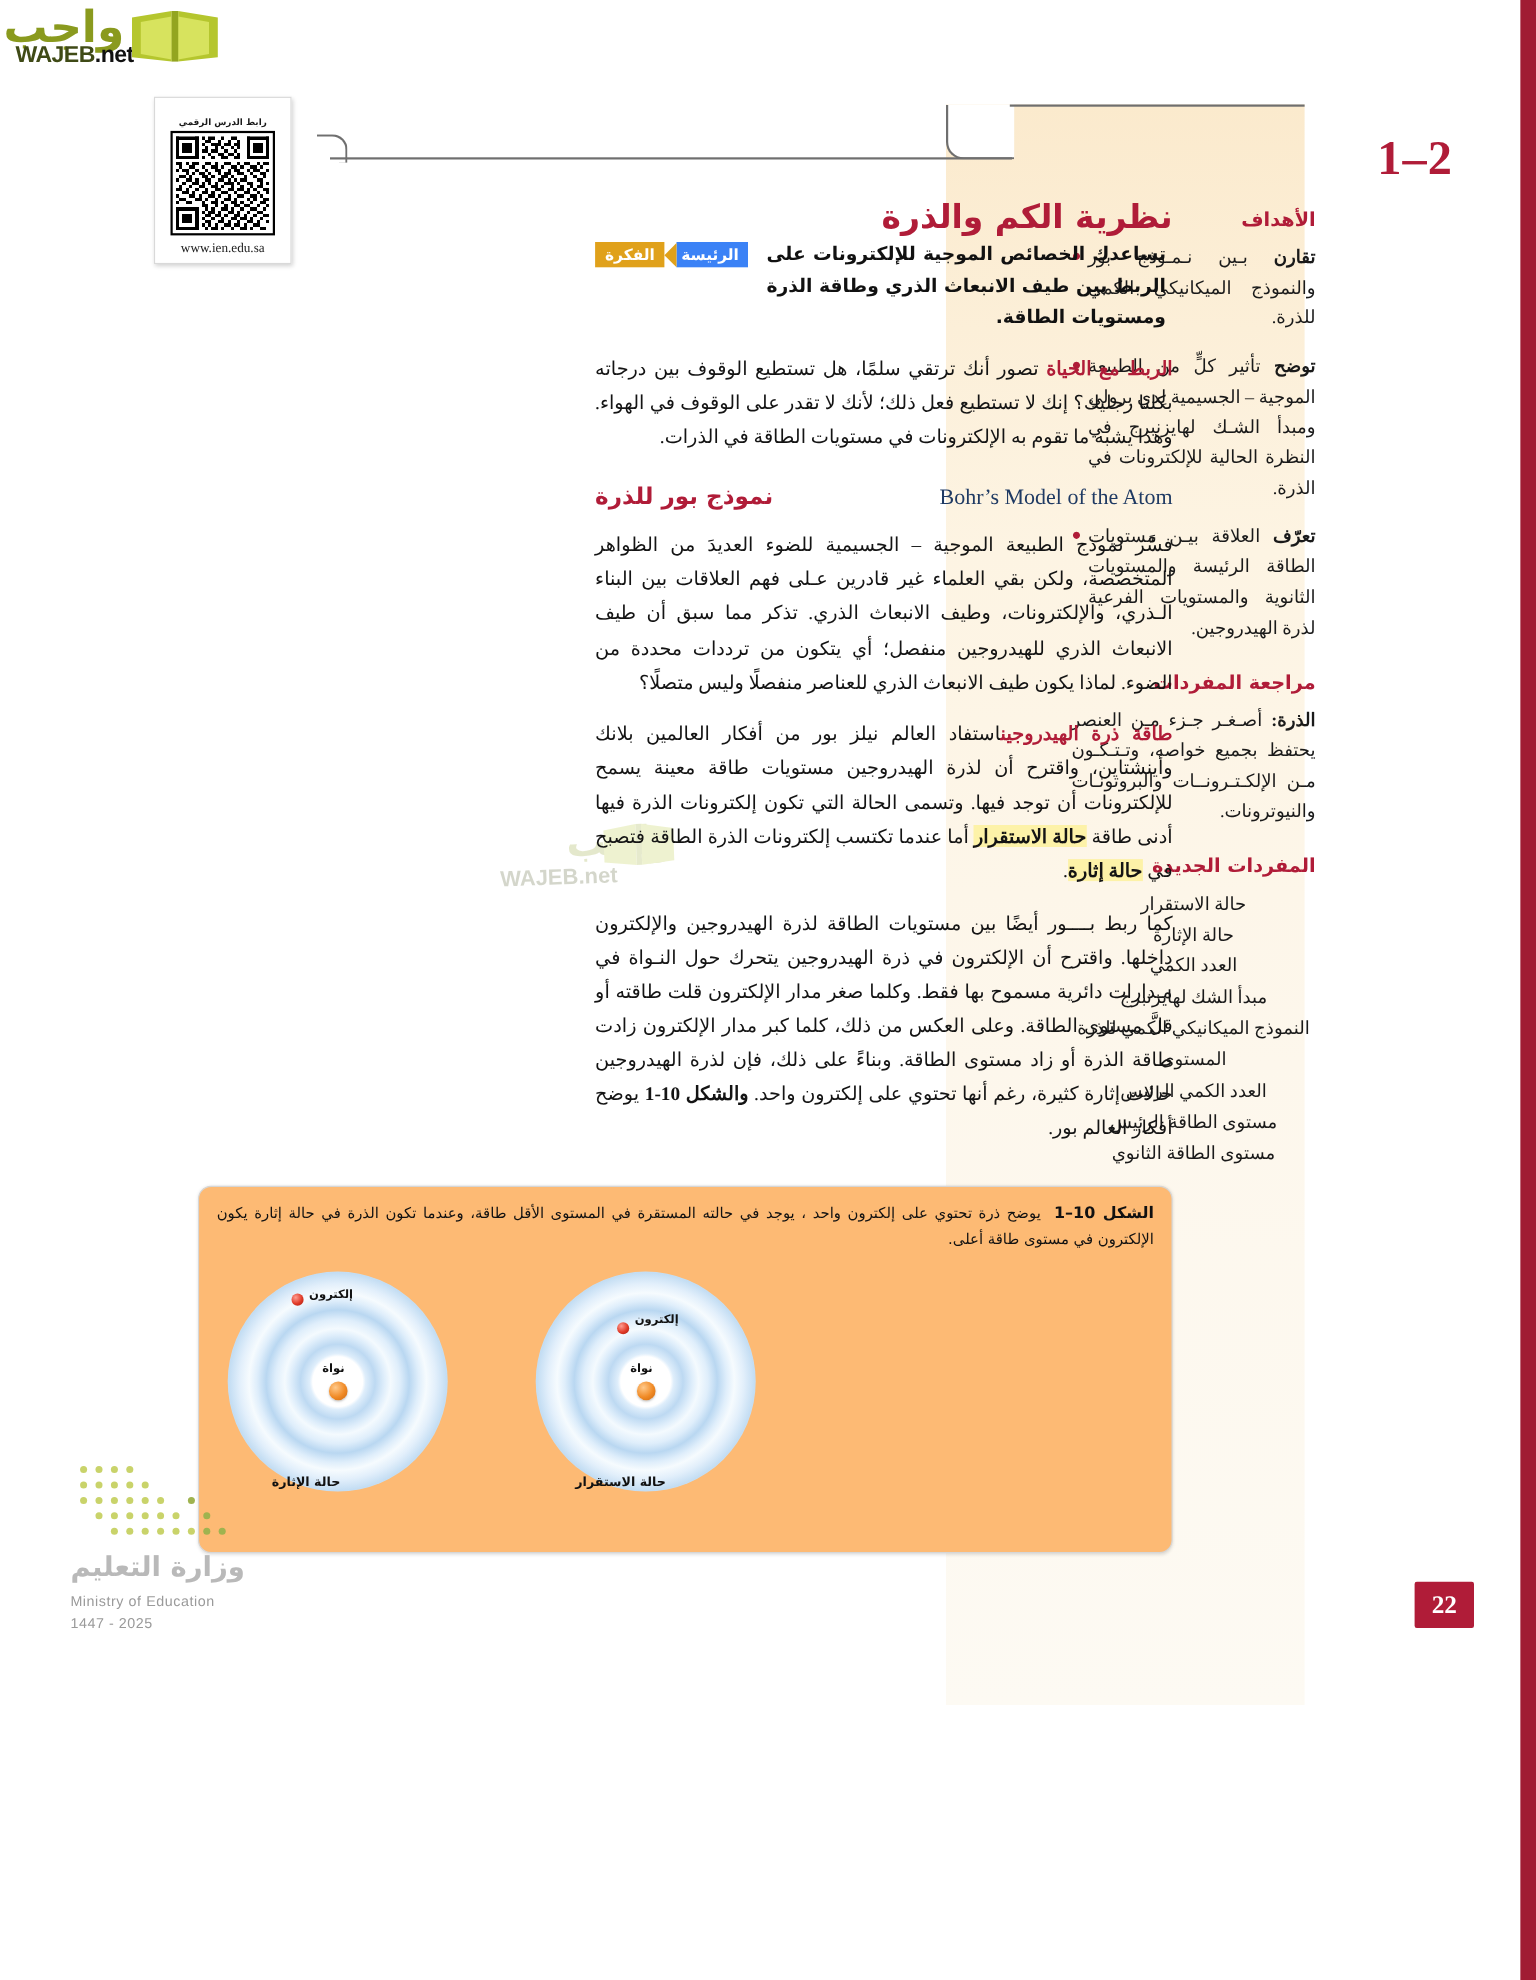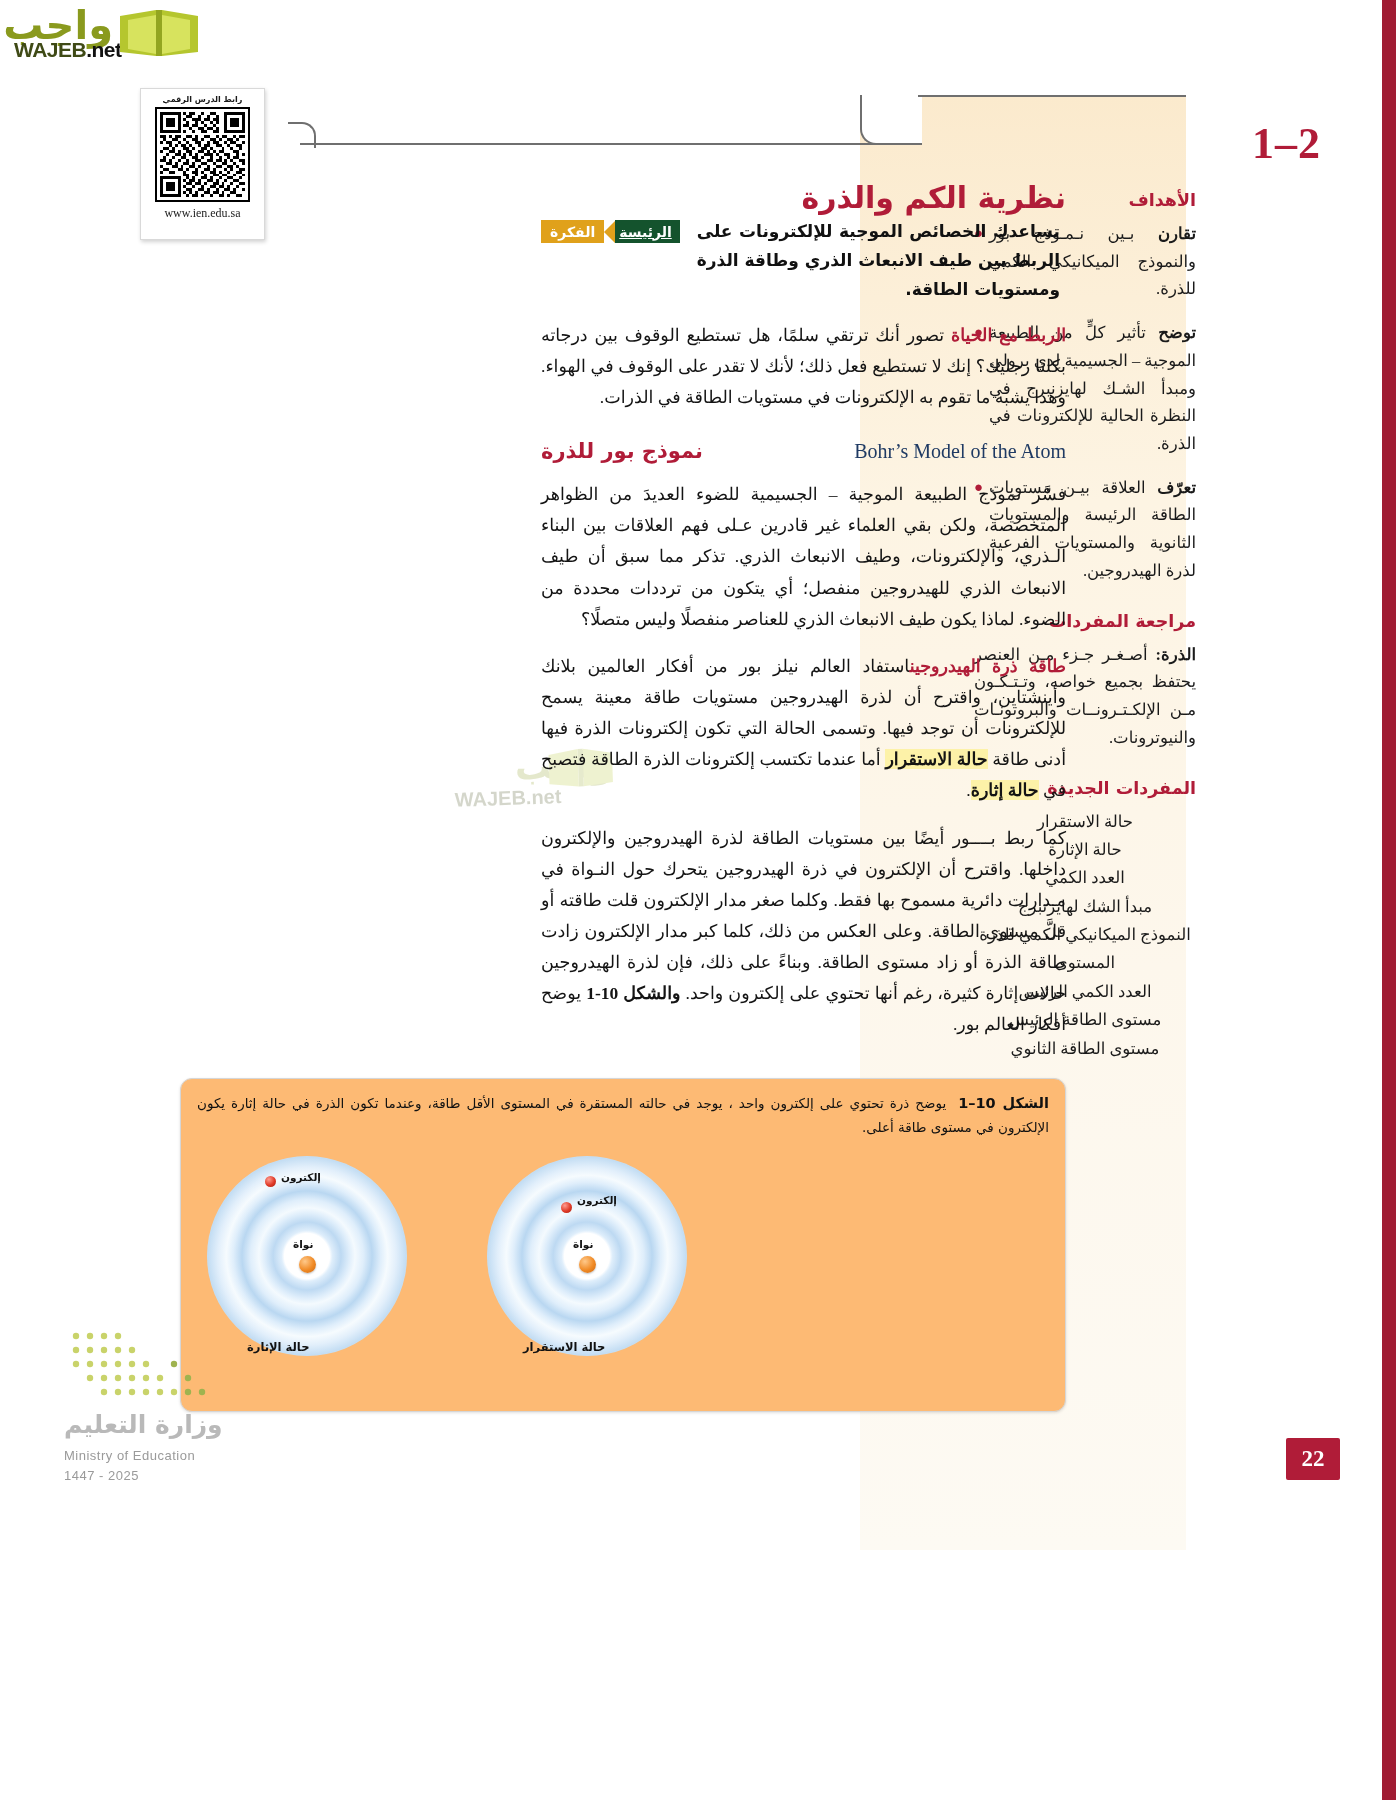--- a/index.html
+++ b/index.html
@@ -33,21 +33,21 @@
   .wm-center .wm-ar{font-size:36px;font-weight:bold;color:#8a9a1e;
     font-family:"DejaVu Sans","Liberation Sans",sans-serif;position:absolute;right:60px;top:0;}
   .wm-center .wm-en{font-size:20px;font-weight:bold;color:#3f4a16;position:absolute;left:0;top:40px;
     font-family:"Liberation Sans",sans-serif;}
   .wm-center .wm-book{position:absolute;left:92px;top:2px;width:70px;height:44px;}
 
   
   .qr-card{
     position:absolute;left:140px;top:88px;width:125px;height:152px;background:#fff;
     border:1px solid #d9d9d9;box-shadow:1px 2px 4px rgba(0,0,0,.18);
-    display:flex;flex-direction:column;align-items:center;padding-top:6px;box-sizing:border-box;
+    display:flex;flex-direction:column;align-items:center;padding-top:18px;box-sizing:border-box;
   }
   .qr-title{font-size:8px;font-weight:bold;color:#1a1a1a;font-family:"DejaVu Sans",sans-serif;margin-bottom:3px;}
   .qr-box{width:95px;height:95px;background:#fff;border:2px solid #000;box-sizing:border-box;padding:3px;}
   .qr-url{font-size:12px;color:#222;margin-top:4px;font-family:"Liberation Serif",serif;}
 
   
   .beige{
     position:absolute;left:860px;top:95px;width:326px;height:1455px;
     background:linear-gradient(180deg,#fbeacd 0%, #fdf4e3 28%, #fdf7ec 60%, #fdfaf3 100%);
     border-radius:0 0 0 0;
@@ -108,22 +108,22 @@
 
   .mainidea{display:flex;flex-direction:row-reverse;align-items:flex-start;gap:17px;margin-bottom:4px;}
   .badge{display:inline-flex;flex-direction:row-reverse;align-items:center;height:23px;flex:none;margin-top:3px;}
   .badge-or{
     background:#e0a11b;color:#ffffff;font-weight:bold;font-size:14px;padding:0 9px;height:23px;
     display:flex;align-items:center;font-family:"DejaVu Sans","Liberation Sans",sans-serif;
   }
   .badge-chev{width:0;height:0;border-top:11.5px solid transparent;border-bottom:11.5px solid transparent;
     border-right:11px solid #e0a11b;}
   .badge-tl{
-    background:#14532d;color:#ffffff;font-weight:bold;font-size:14px;padding:0 8px 0 4px;height:23px;
-    display:flex;align-items:center;font-family:"DejaVu Sans","Liberation Sans",sans-serif;text-decoration:underline;
+    background:#3b82f6;color:#ffffff;font-weight:bold;font-size:14px;padding:0 8px 0 4px;height:23px;
+    display:flex;align-items:center;font-family:"DejaVu Sans","Liberation Sans",sans-serif;
   }
   .mi-txt{
     font-size:17px;font-weight:bold;line-height:1.7;color:#111;text-align:justify;padding-right:6px;
     font-family:"DejaVu Sans","Liberation Sans",sans-serif;
   }
 
   .body-p{
     font-size:17.5px;line-height:1.78;color:#141414;text-align:justify;margin:16px 0 0 0;
     font-family:"Liberation Serif","DejaVu Serif",serif;
   }

